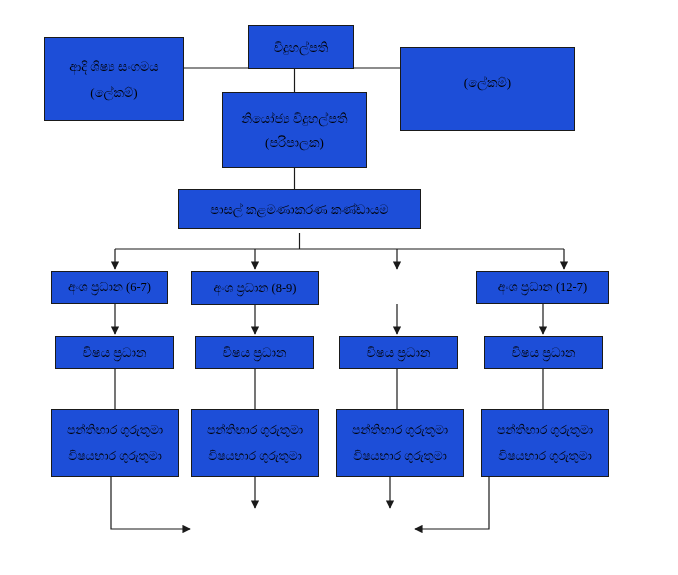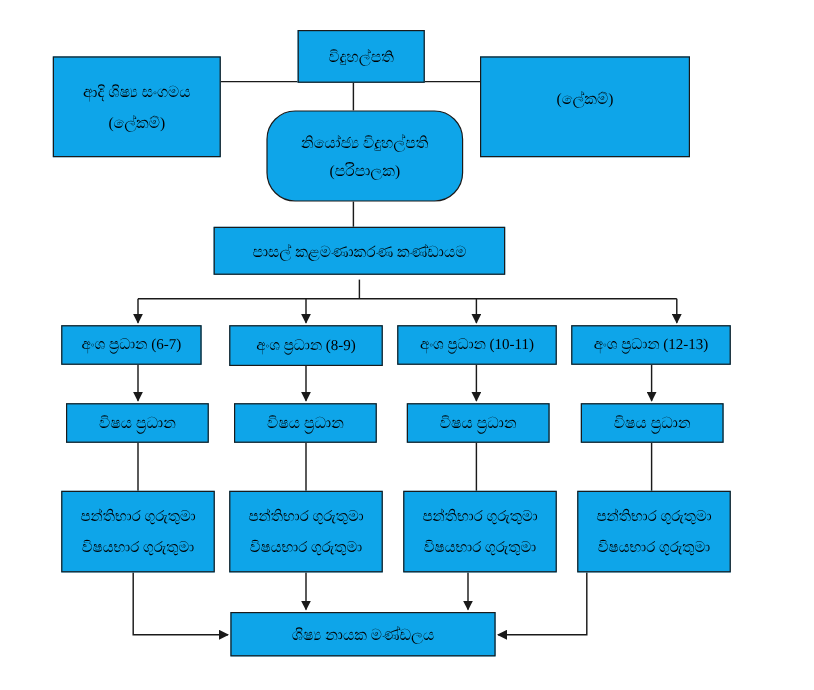--- a/index.html
+++ b/index.html
@@ -21,21 +21,21 @@
     left: 0;
     top: 0;
     width: 678px;
     height: 575px;
     pointer-events: none;
   }
   .node {
     position: absolute;
     box-sizing: border-box;
     border: 1px solid #1a1a1a;
-    background: #0ea5e9;
+    background: #1d4ed8;
     display: flex;
     flex-direction: column;
     justify-content: center;
     text-align: center;
     color: #000000;
     line-height: 1.0;
     z-index: 2;
   }
   .node .line {
     display: block;
@@ -97,49 +97,46 @@
       <path d="M 390 477 L 390 508" marker-end="url(#arrow)"></path>
 
       <path d="M 489 477 L 489 529 L 415 529" marker-end="url(#arrow)"></path>
     </g>
   </svg>
 
   <div class="node" style="left:248px; top:25px; width:106px; height:44px;">
     <span class="line">විදුහල්පති</span>
   </div>
 
-  <div class="node two-line" style="left:44px; top:47px; width:140px; height:84px;">
+  <div class="node two-line" style="left:44px; top:37px; width:140px; height:84px;">
     <span class="line">ආදි ශිෂ්‍ය සංගමය</span>
     <span class="line">(ලේකම්)</span>
   </div>
 
   <div class="node two-line" style="left:400px; top:47px; width:175px; height:84px;">
     <span class="line">(ලේකම්)</span>
   </div>
 
-  <div class="node two-line tight" style="left:222px; top:92px; width:164px; height:76px;border-radius:24px;">
+  <div class="node two-line tight" style="left:222px; top:92px; width:145px; height:76px;">
     <span class="line">නියෝජ්‍ය විදුහල්පති</span>
     <span class="line">(පරිපාලක)</span>
   </div>
 
   <div class="node" style="left:178px; top:189px; width:243px; height:40px;">
     <span class="line">පාසල් කළමණාකරණ කණ්ඩායම</span>
   </div>
 
   <div class="node" style="left:51px; top:271px; width:117px; height:33px;">
     <span class="line small">අංශ ප්‍රධාන (6-7)</span>
   </div>
   <div class="node" style="left:191px; top:271px; width:128px; height:34px;">
     <span class="line small">අංශ ප්‍රධාන (8-9)</span>
   </div>
-  <div class="node" style="left:331px; top:271px; width:133px; height:33px;">
-    <span class="line small">අංශ ප්‍රධාන (10-11)</span>
-  </div>
   <div class="node" style="left:476px; top:271px; width:133px; height:33px;">
-    <span class="line small">අංශ ප්‍රධාන (12-13)</span>
+    <span class="line small">අංශ ප්‍රධාන (12-7)</span>
   </div>
 
   <div class="node" style="left:55px; top:336px; width:119px; height:33px;">
     <span class="line">විෂය ප්‍රධාන</span>
   </div>
   <div class="node" style="left:195px; top:336px; width:119px; height:33px;">
     <span class="line">විෂය ප්‍රධාන</span>
   </div>
   <div class="node" style="left:339px; top:336px; width:119px; height:33px;">
     <span class="line">විෂය ප්‍රධාන</span>
@@ -158,17 +155,14 @@
   </div>
   <div class="node two-line" style="left:336px; top:409px; width:128px; height:68px;">
     <span class="line small">පන්තිභාර ගුරුතුමා</span>
     <span class="line small">විෂයභාර ගුරුතුමා</span>
   </div>
   <div class="node two-line" style="left:481px; top:409px; width:128px; height:68px;">
     <span class="line small">පන්තිභාර ගුරුතුමා</span>
     <span class="line small">විෂයභාර ගුරුතුමා</span>
   </div>
 
-  <div class="node" style="left:192px; top:510px; width:221px; height:37px;">
-    <span class="line">ශිෂ්‍ය නායක මණ්ඩලය</span>
-  </div>
 
 </div>
 
 </body></html>

